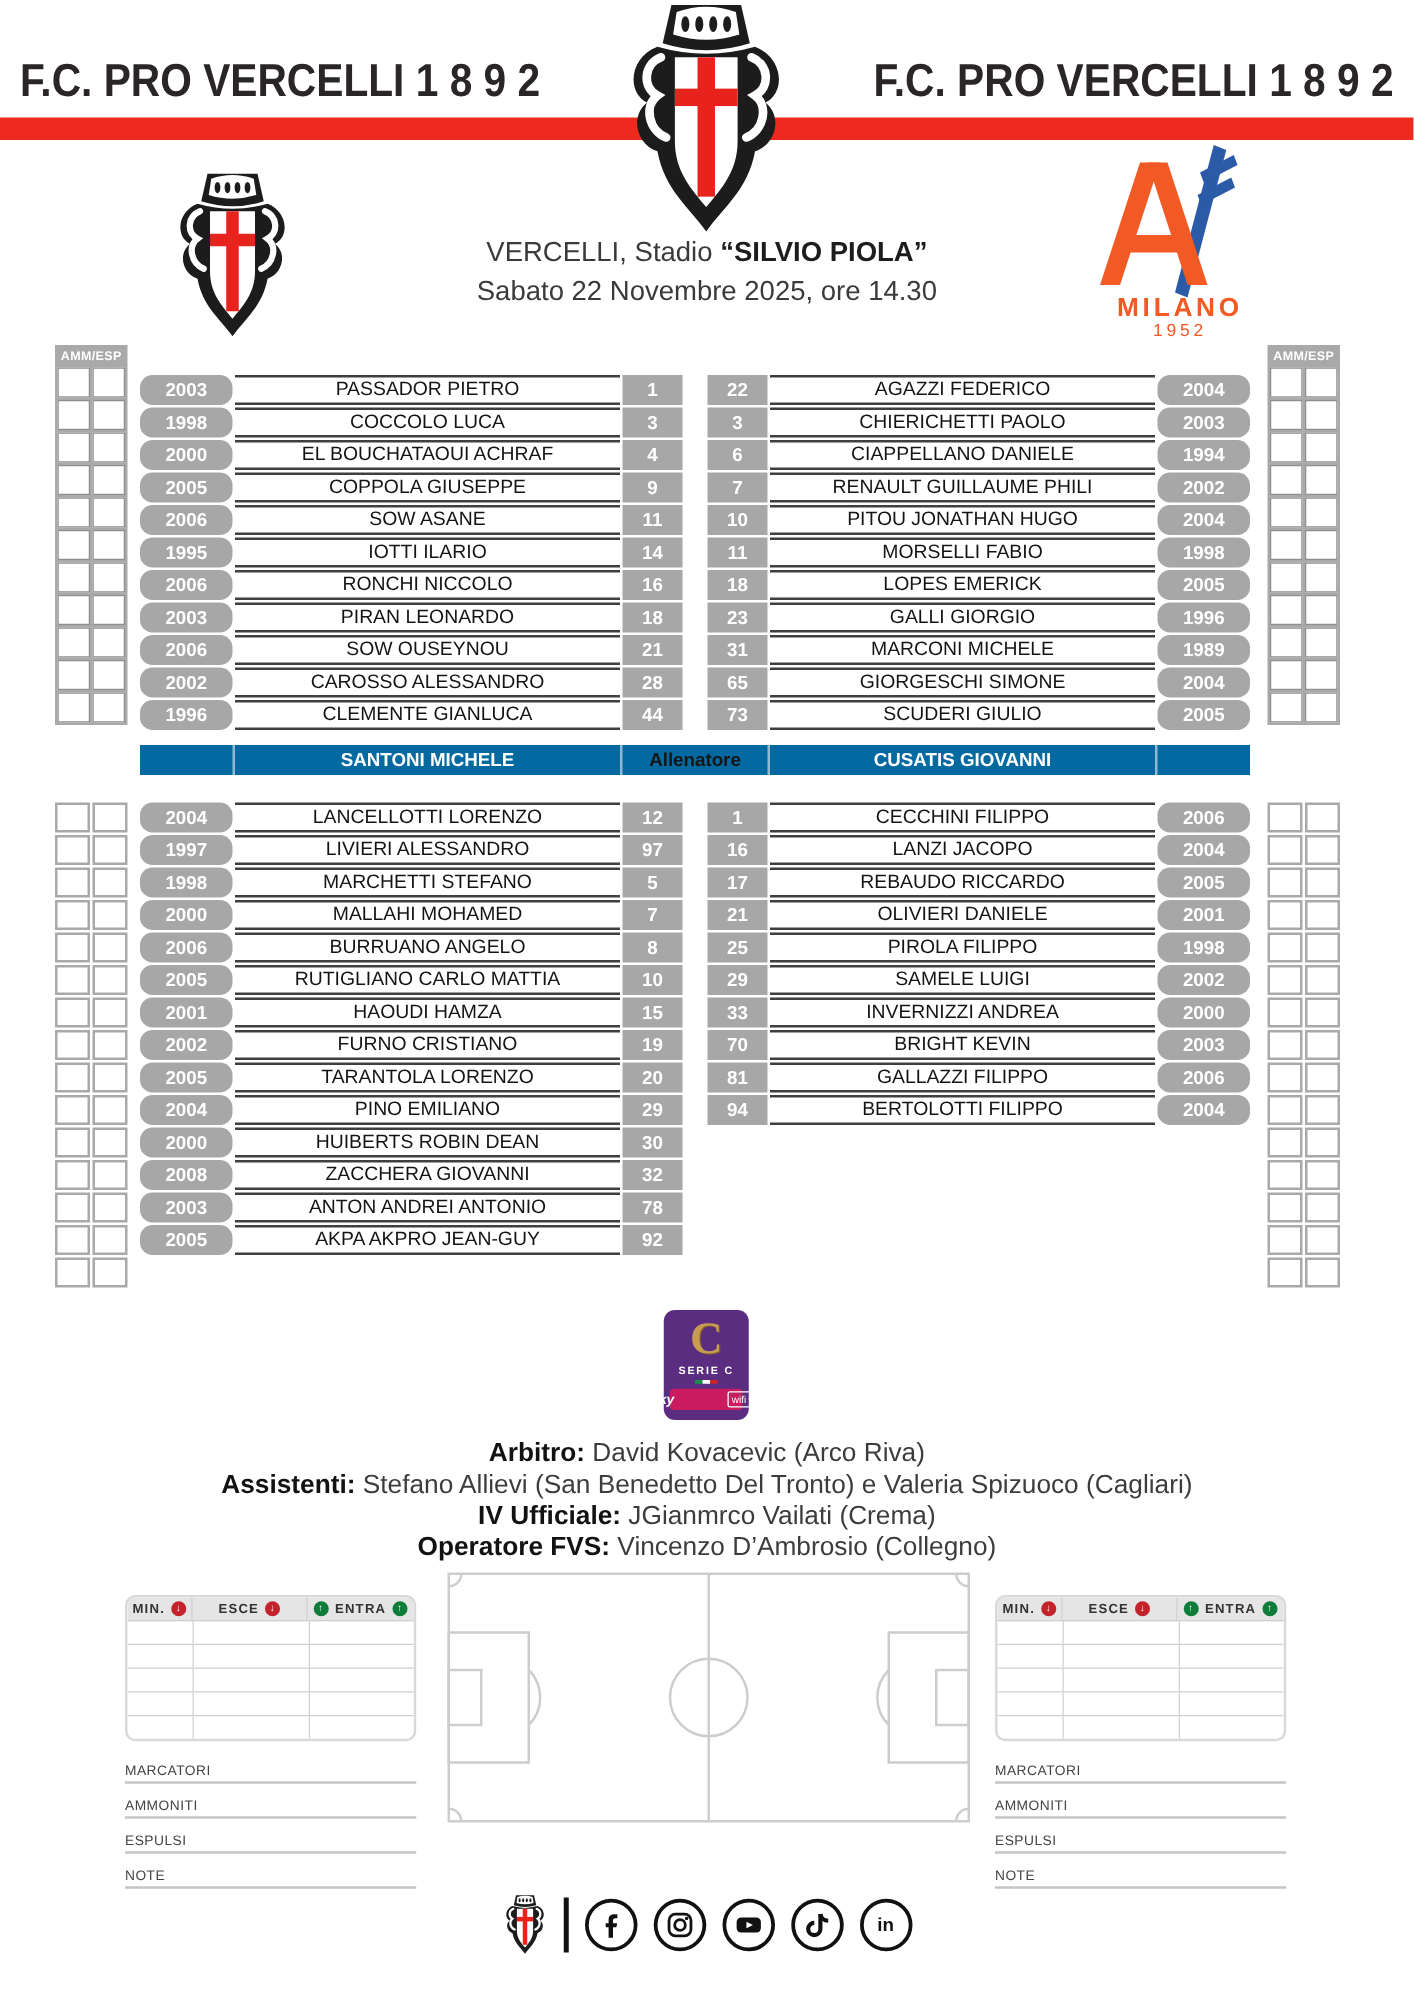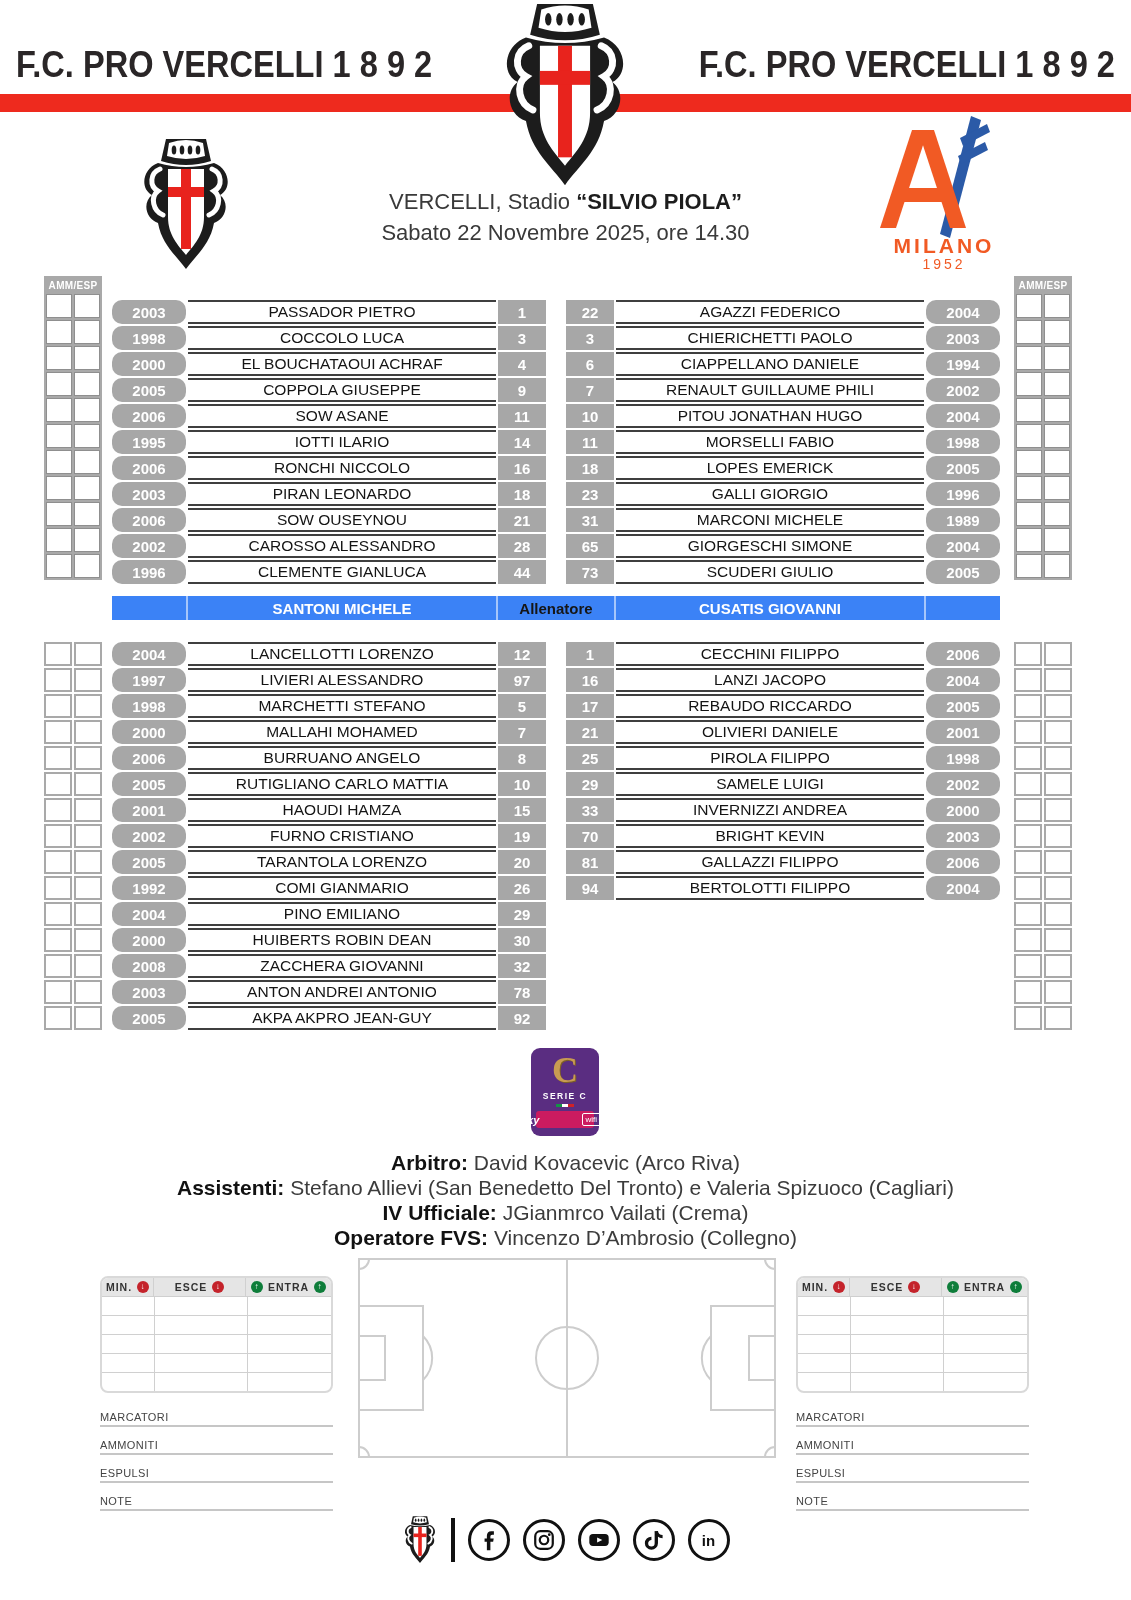--- a/index.html
+++ b/index.html
@@ -34,21 +34,21 @@
   .ptable{position:absolute;width:434px;}
   .prow{display:flex;height:24px;margin-bottom:2px;}
   .pcell{display:flex;align-items:center;justify-content:center;box-sizing:border-box;}
   .pcell.gray{background:#a7a7a7;color:#fff;font-weight:700;font-size:15px;}
   .ycell{width:74px;border-radius:10px;}
   .mcell{width:48px;}
   .ncell{flex:1;background:#fff;color:#141414;font-size:15.5px;
          border-top:2px solid #3f3f3f;border-bottom:2px solid #3f3f3f;margin:0 2px;}
 
   
-  .coach-strip{position:absolute;left:112px;top:596px;width:888px;height:24px;background:#3b82f6;
+  .coach-strip{position:absolute;left:112px;top:596px;width:888px;height:24px;background:#0369a1;
                display:flex;align-items:stretch;font-size:15px;}
   .coach-strip .spacer{width:74px;}
   .coach-strip .cname{flex:1;display:flex;align-items:center;justify-content:center;
                       color:#fff;font-weight:600;border-left:2px solid rgba(255,255,255,.55);}
   .coach-strip .clabel{width:116px;display:flex;align-items:center;justify-content:center;
                        color:#161616;font-weight:800;border-left:2px solid rgba(255,255,255,.55);}
   .coach-strip .spacer.r{border-left:2px solid rgba(255,255,255,.55);}
 
   
   .seriec{position:absolute;left:531px;top:1048px;width:68px;height:88px;background:#5a2d81;
@@ -436,25 +436,20 @@
         <div class="pcell gray ycell">2002</div>
         <div class="pcell ncell">FURNO CRISTIANO</div>
         <div class="pcell gray mcell">19</div>
       </div>
       <div class="prow">
         <div class="pcell gray ycell">2005</div>
         <div class="pcell ncell">TARANTOLA LORENZO</div>
         <div class="pcell gray mcell">20</div>
       </div>
       <div class="prow">
-        <div class="pcell gray ycell">1992</div>
-        <div class="pcell ncell">COMI GIANMARIO</div>
-        <div class="pcell gray mcell">26</div>
-      </div>
-      <div class="prow">
         <div class="pcell gray ycell">2004</div>
         <div class="pcell ncell">PINO EMILIANO</div>
         <div class="pcell gray mcell">29</div>
       </div>
       <div class="prow">
         <div class="pcell gray ycell">2000</div>
         <div class="pcell ncell">HUIBERTS ROBIN DEAN</div>
         <div class="pcell gray mcell">30</div>
       </div>
       <div class="prow">

